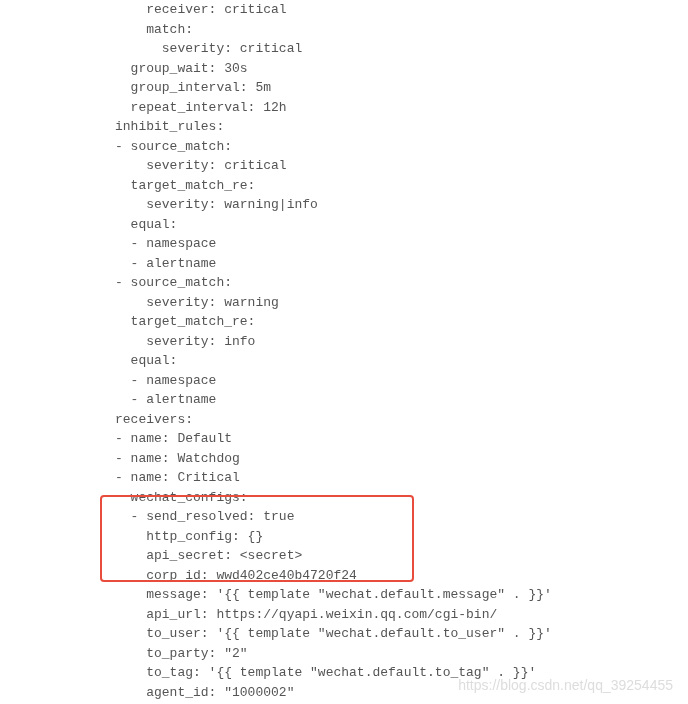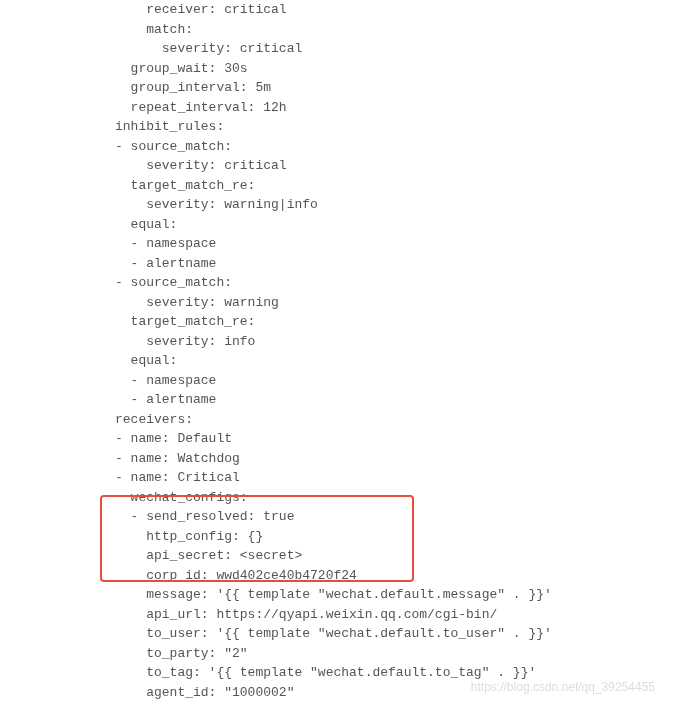--- a/index.html
+++ b/index.html
@@ -25,23 +25,23 @@
       border-radius: 4px;
       left: 100px;
       top: 495px;
       width: 310px;
       height: 83px;
       pointer-events: none;
     }
     .watermark {
       position: absolute;
       bottom: 8px;
-      right: 33px;
+      right: 15px;
       color: #ddd;
-      font-size: 12px;
+      font-size: 14px;
       font-family: Arial, sans-serif;
     }
   </style>
 </head>
 <body>
 
 <div class="code-block" id="code-container">    receiver: critical
     match:
       severity: critical
   group_wait: 30s

